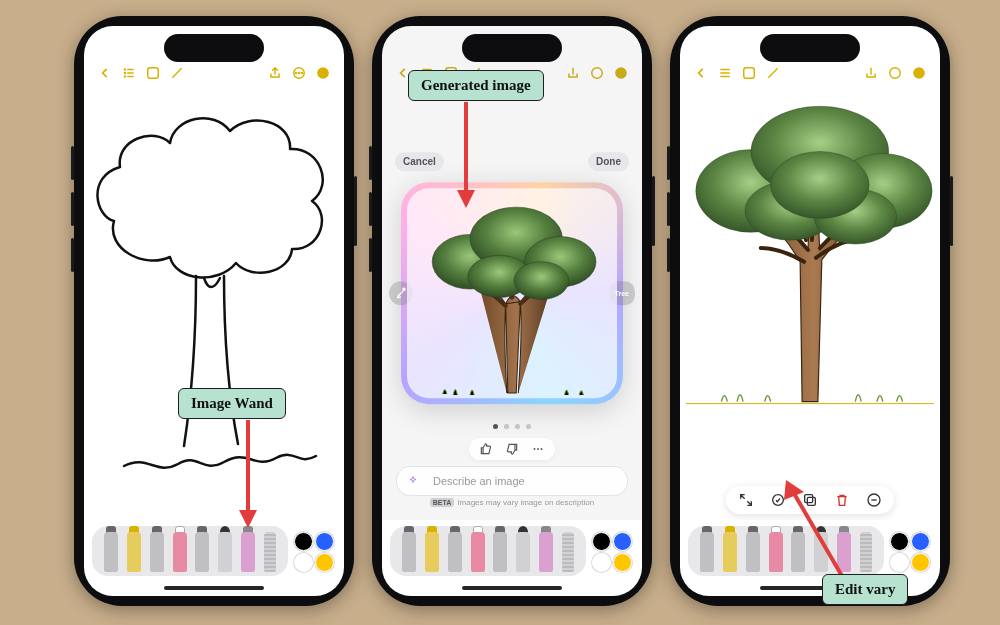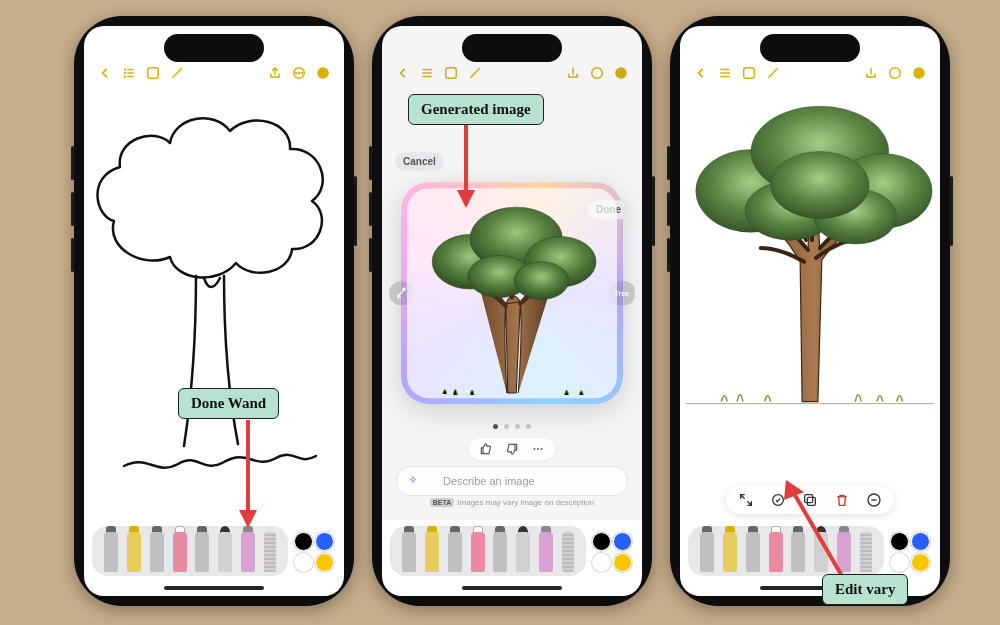--- a/index.html
+++ b/index.html
@@ -49,21 +49,21 @@
     right: -3px; top: 160px;
     width: 3px; height: 70px;
     background: #1a1a1a;
     border-radius: 2px;
   }
 
   .screen {
     width: 100%;
     height: 100%;
     background: #14532d;
-    border-radius: 20px;
+    border-radius: 29px;
     overflow: hidden;
     position: relative;
   }
 
   .notch {
     position: absolute;
     top: 8px;
     left: 50%;
     transform: translateX(-50%);
     width: 100px;
@@ -165,21 +165,21 @@
     top: -30px;
     font-family: -apple-system, sans-serif;
     font-size: 10px;
     font-weight: 600;
     color: #555;
     background: rgba(230,230,234,.95);
     padding: 4px 8px;
     border-radius: 10px;
   }
   .gen-chip.left { left: -6px; }
-  .gen-chip.right { right: -6px; margin-top: 48px; }
+  .gen-chip.right { right: -6px; }
 
   
   .dots-row {
     position: absolute;
     left: 50%;
     transform: translateX(-50%);
     top: 398px;
     display: flex;
     gap: 6px;
   }
@@ -209,21 +209,21 @@
     position: absolute;
     left: 14px;
     right: 14px;
     top: 440px;
     height: 28px;
     border-radius: 14px;
     background: rgba(255,255,255,.9);
     border: 1px solid #e3e3e5;
     display: flex;
     align-items: center;
-    gap: 24px;
+    gap: 14px;
     padding: 0 10px;
     font-family: -apple-system, sans-serif;
     font-size: 11px;
     color: #9a9aa0;
   }
   .prompt-pill .sparkle {
     width: 12px; height: 12px;
   }
   .beta-line {
     position: absolute;
@@ -830,29 +830,29 @@
         <div class="c1"></div>
         <div class="c2"></div>
         <div class="c3"></div>
         <div class="c4"></div>
       </div>
       <div class="home-ind"></div>
     </div>
   </div>
 </div>
 
-<div class="callout" style="left:178px; top:388px;">Done Wand</div>
+<div class="callout" style="left:178px; top:388px;">Image Wand</div>
 <div class="arrow" style="left:236px; top:420px;">
   <svg width="30" height="110">
     <line x1="12" y1="0" x2="12" y2="92" stroke="var(--arrow)" stroke-width="4"></line>
     <polygon points="12,108 3,90 21,90" fill="var(--arrow)"></polygon>
   </svg>
 </div>
 
-<div class="callout" style="left:408px; top:70px;margin-top:24px;">Generated image</div>
+<div class="callout" style="left:408px; top:70px;">Generated image</div>
 <div class="arrow" style="left:454px; top:102px;">
   <svg width="30" height="110">
     <line x1="12" y1="0" x2="12" y2="90" stroke="var(--arrow)" stroke-width="4"></line>
     <polygon points="12,106 3,88 21,88" fill="var(--arrow)"></polygon>
   </svg>
 </div>
 
 <div class="callout" style="left:822px; top:574px;">Edit vary</div>
 <div class="arrow" style="left:778px; top:476px;">
   <svg width="80" height="110">

